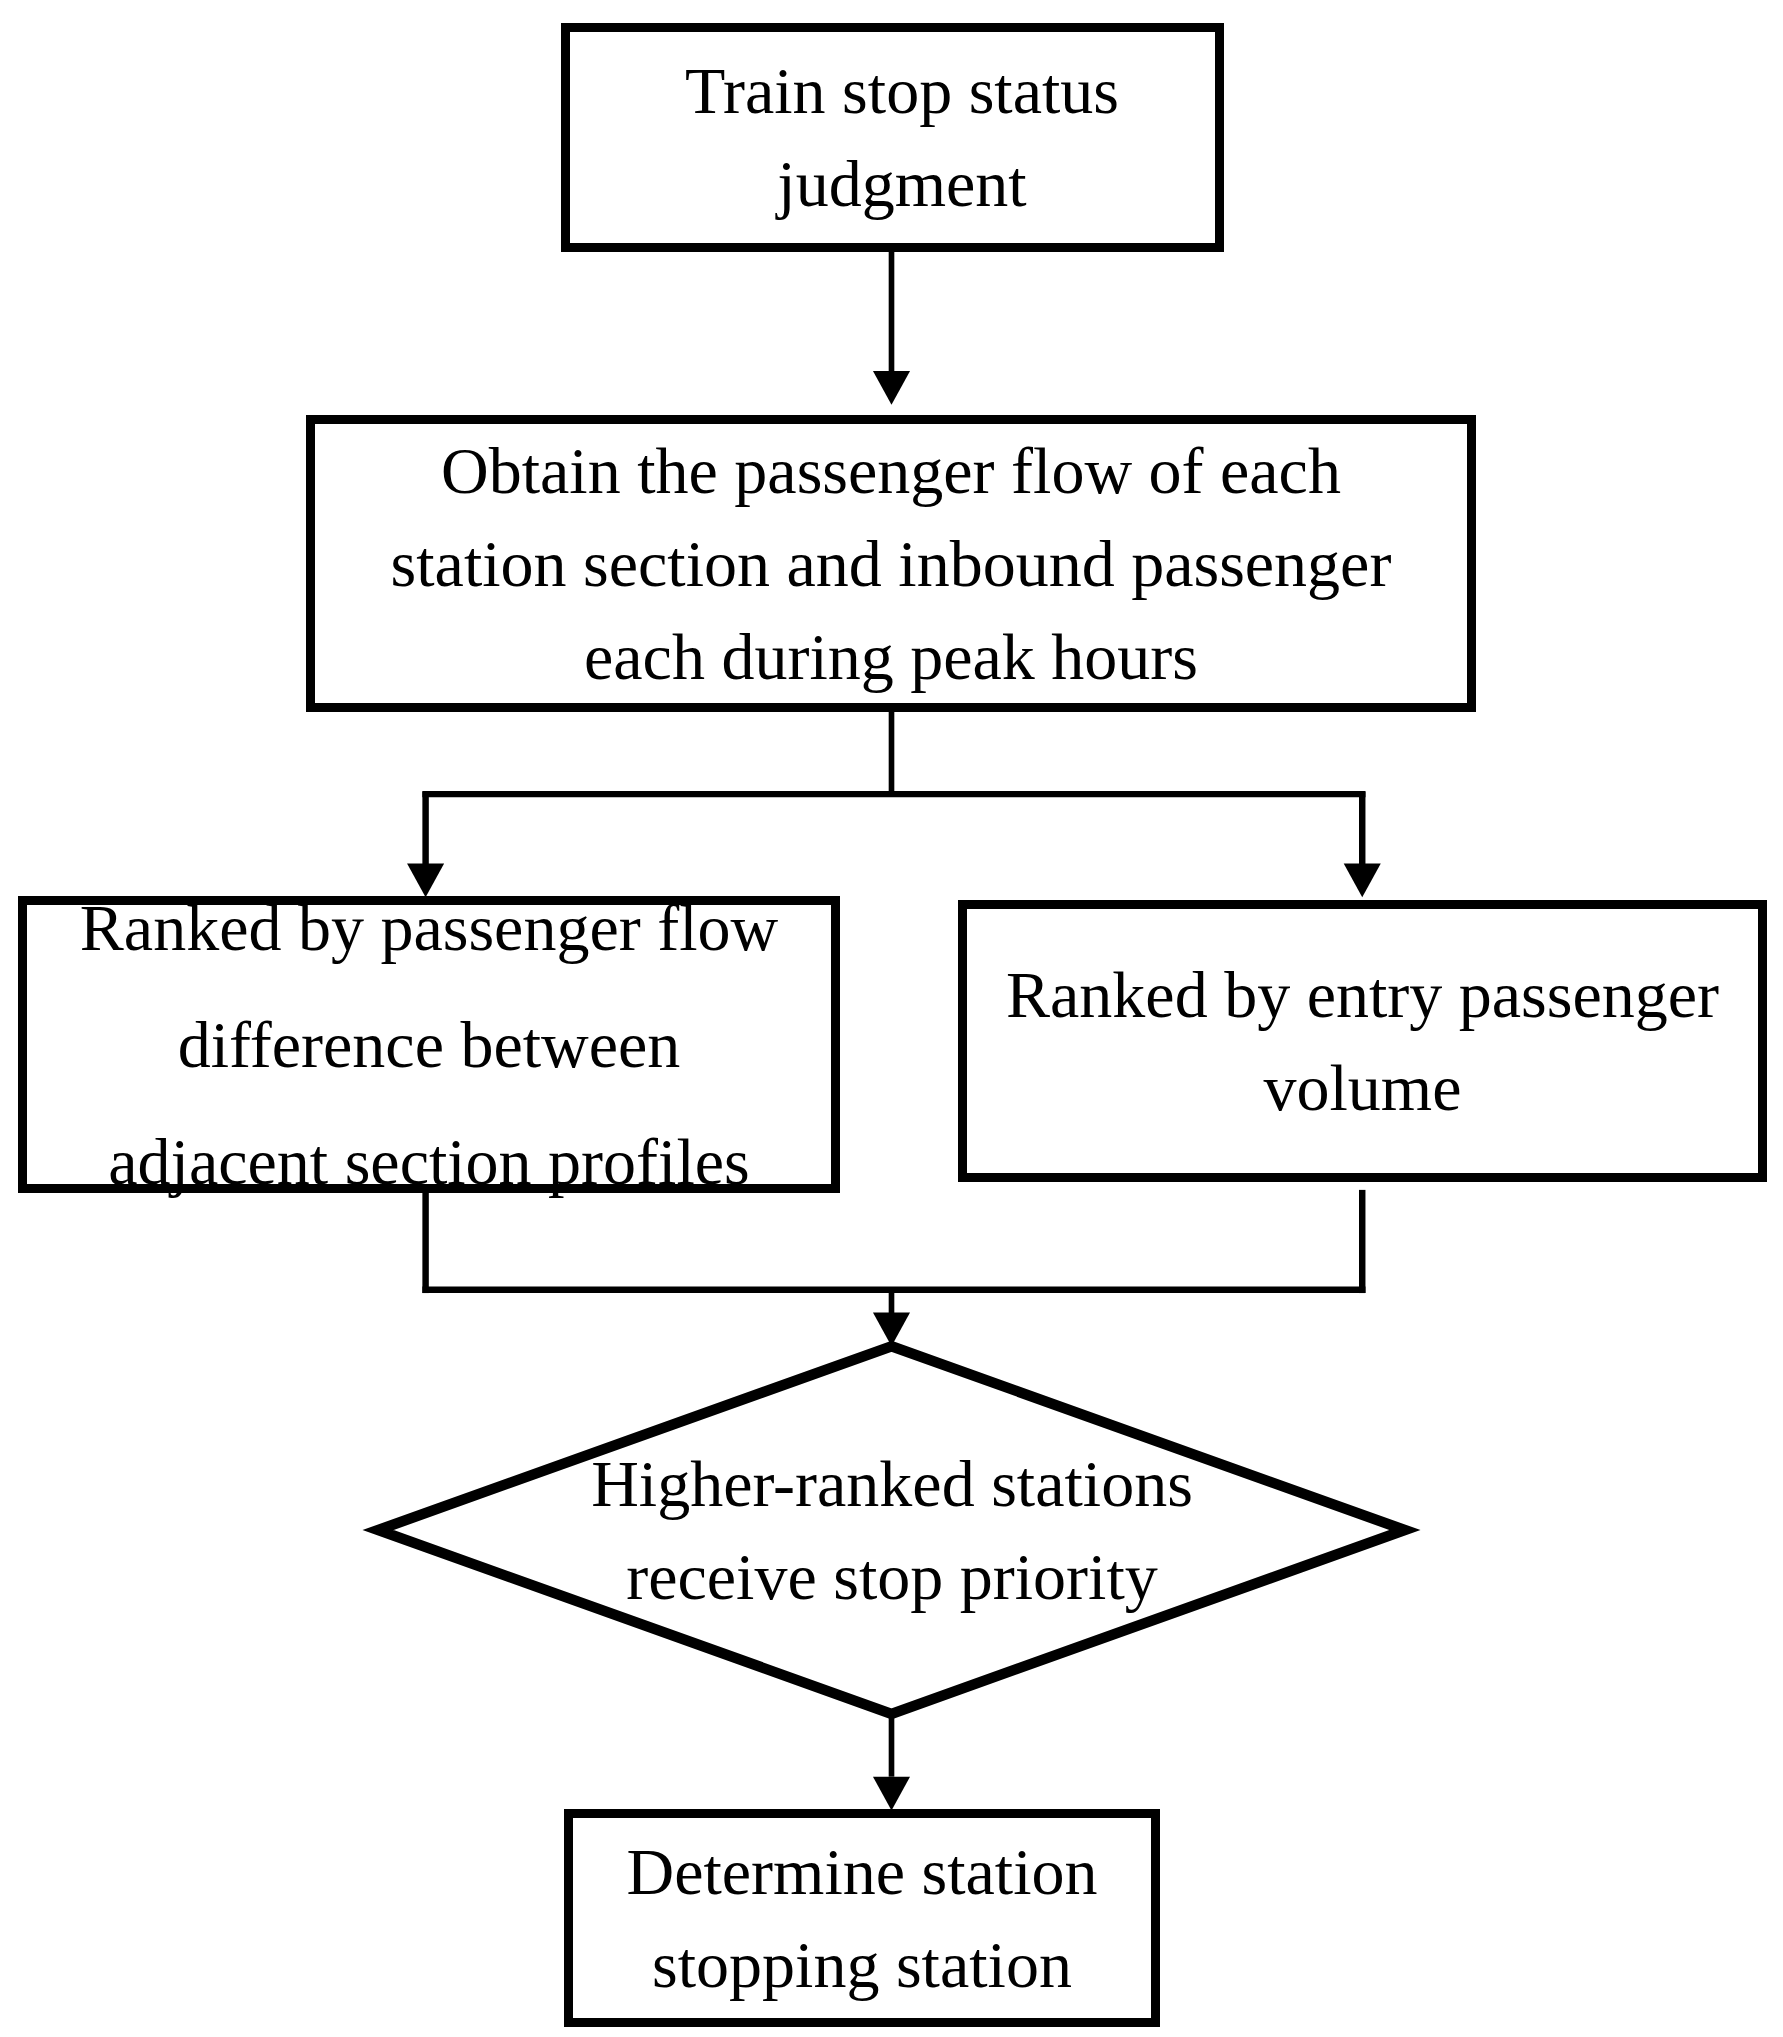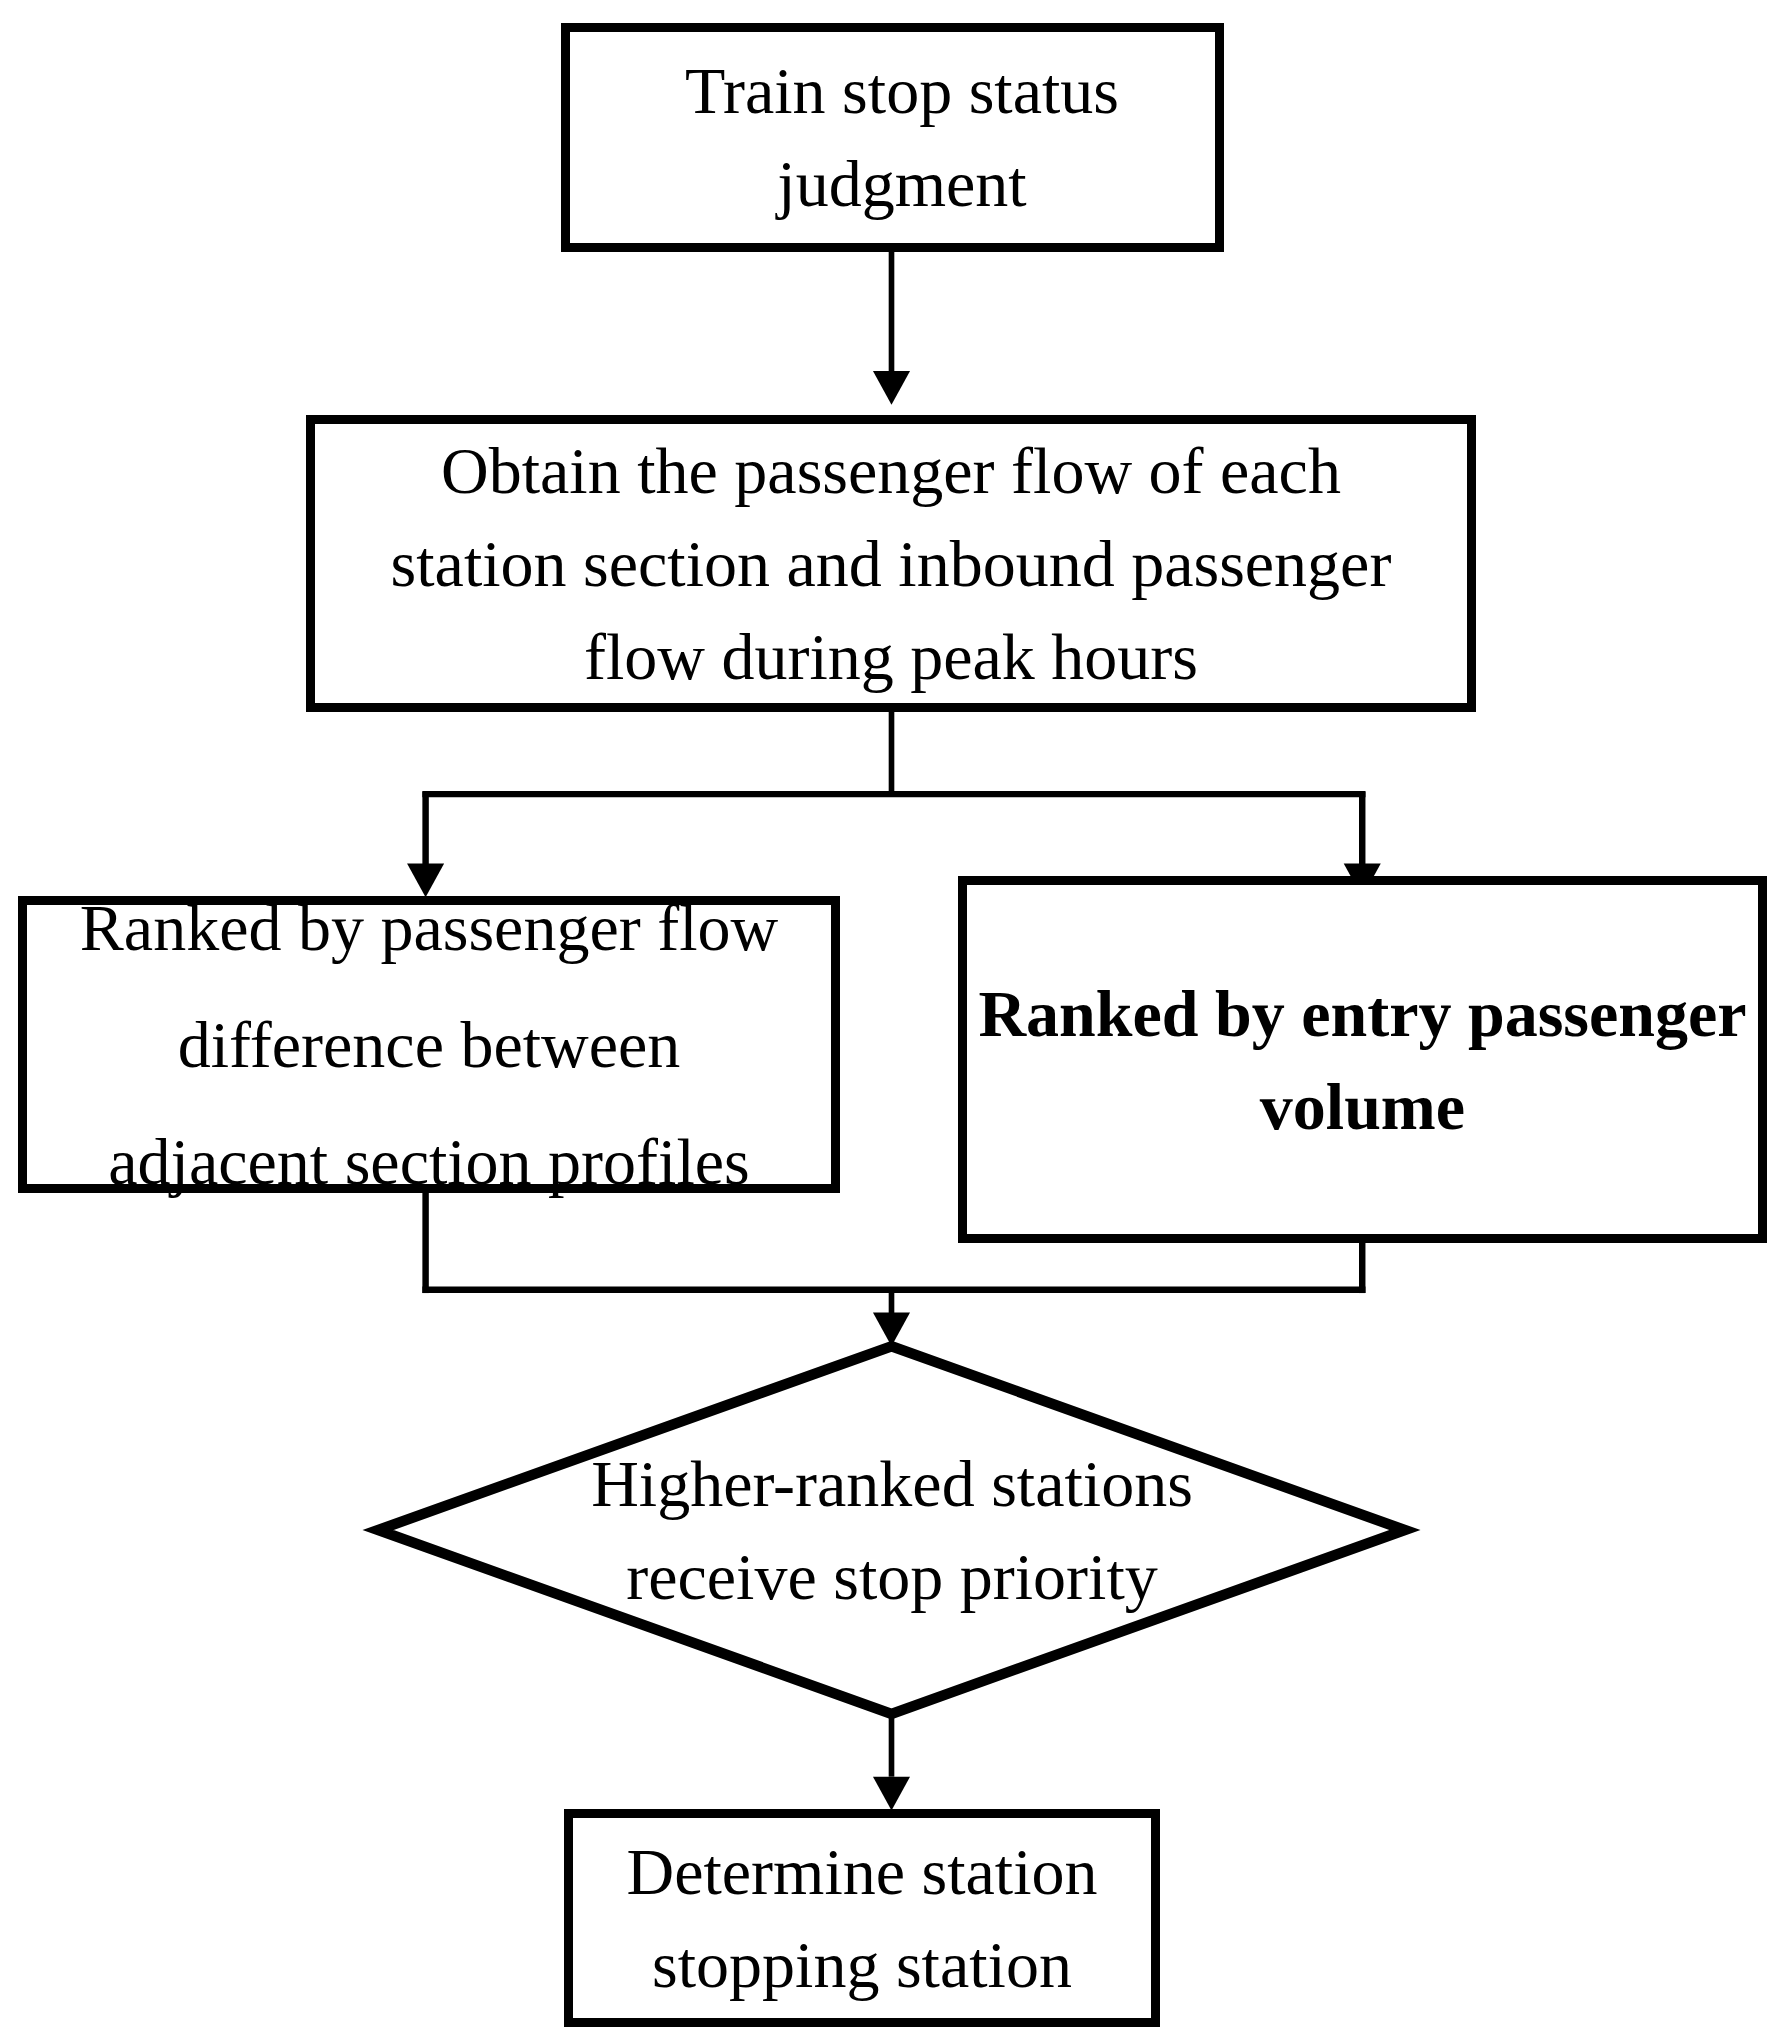--- a/index.html
+++ b/index.html
@@ -76,30 +76,30 @@
   </svg>
 
   <div class="node process" style="left:561px; top:22.6px; width:663px; height:229px;padding-left:19px;">
     <div class="line">Train stop status</div>
     <div class="line">judgment</div>
   </div>
 
   <div class="node process" style="left:306px; top:415px; width:1170px; height:297px;">
     <div class="line">Obtain the passenger flow of each</div>
     <div class="line">station section and inbound passenger</div>
-    <div class="line">flow during peak hours</div>
+    <div class="line">each during peak hours</div>
   </div>
 
   <div class="node process" style="left:18px; top:896px; width:822px; height:297px;gap:24px;">
     <div class="line">Ranked by passenger flow</div>
     <div class="line">difference between</div>
     <div class="line">adjacent section profiles</div>
   </div>
 
-  <div class="node process" style="left:958px; top:876px; width:809px; height:367px;font-weight:bold;">
+  <div class="node process" style="left:958px; top:900px; width:809px; height:282px;">
     <div class="line">Ranked by entry passenger</div>
     <div class="line">volume</div>
   </div>
 
   <div class="node decision-label" style="left:489px; top:1425px; width:806px; height:210px;">
     <div class="line">Higher-ranked stations</div>
     <div class="line">receive stop priority</div>
   </div>
 
   <div class="node process" style="left:564px; top:1809px; width:596px; height:218px;">

